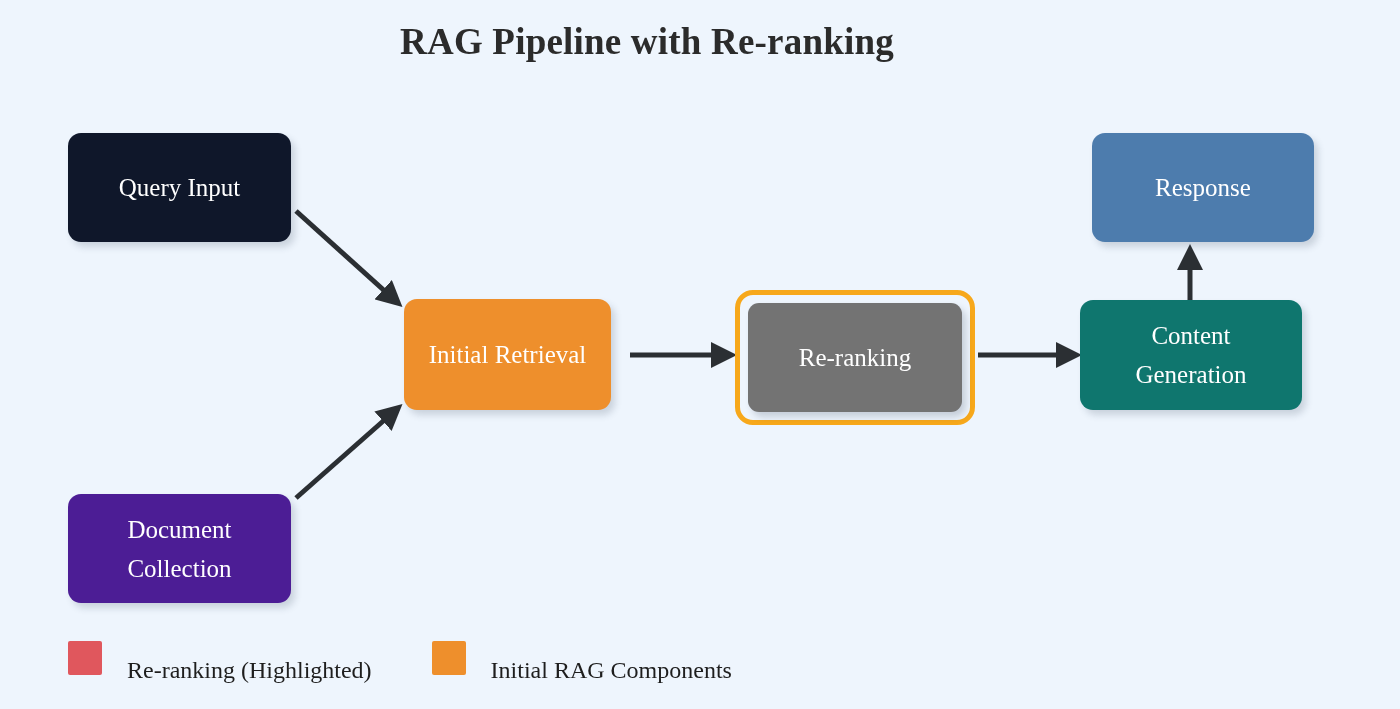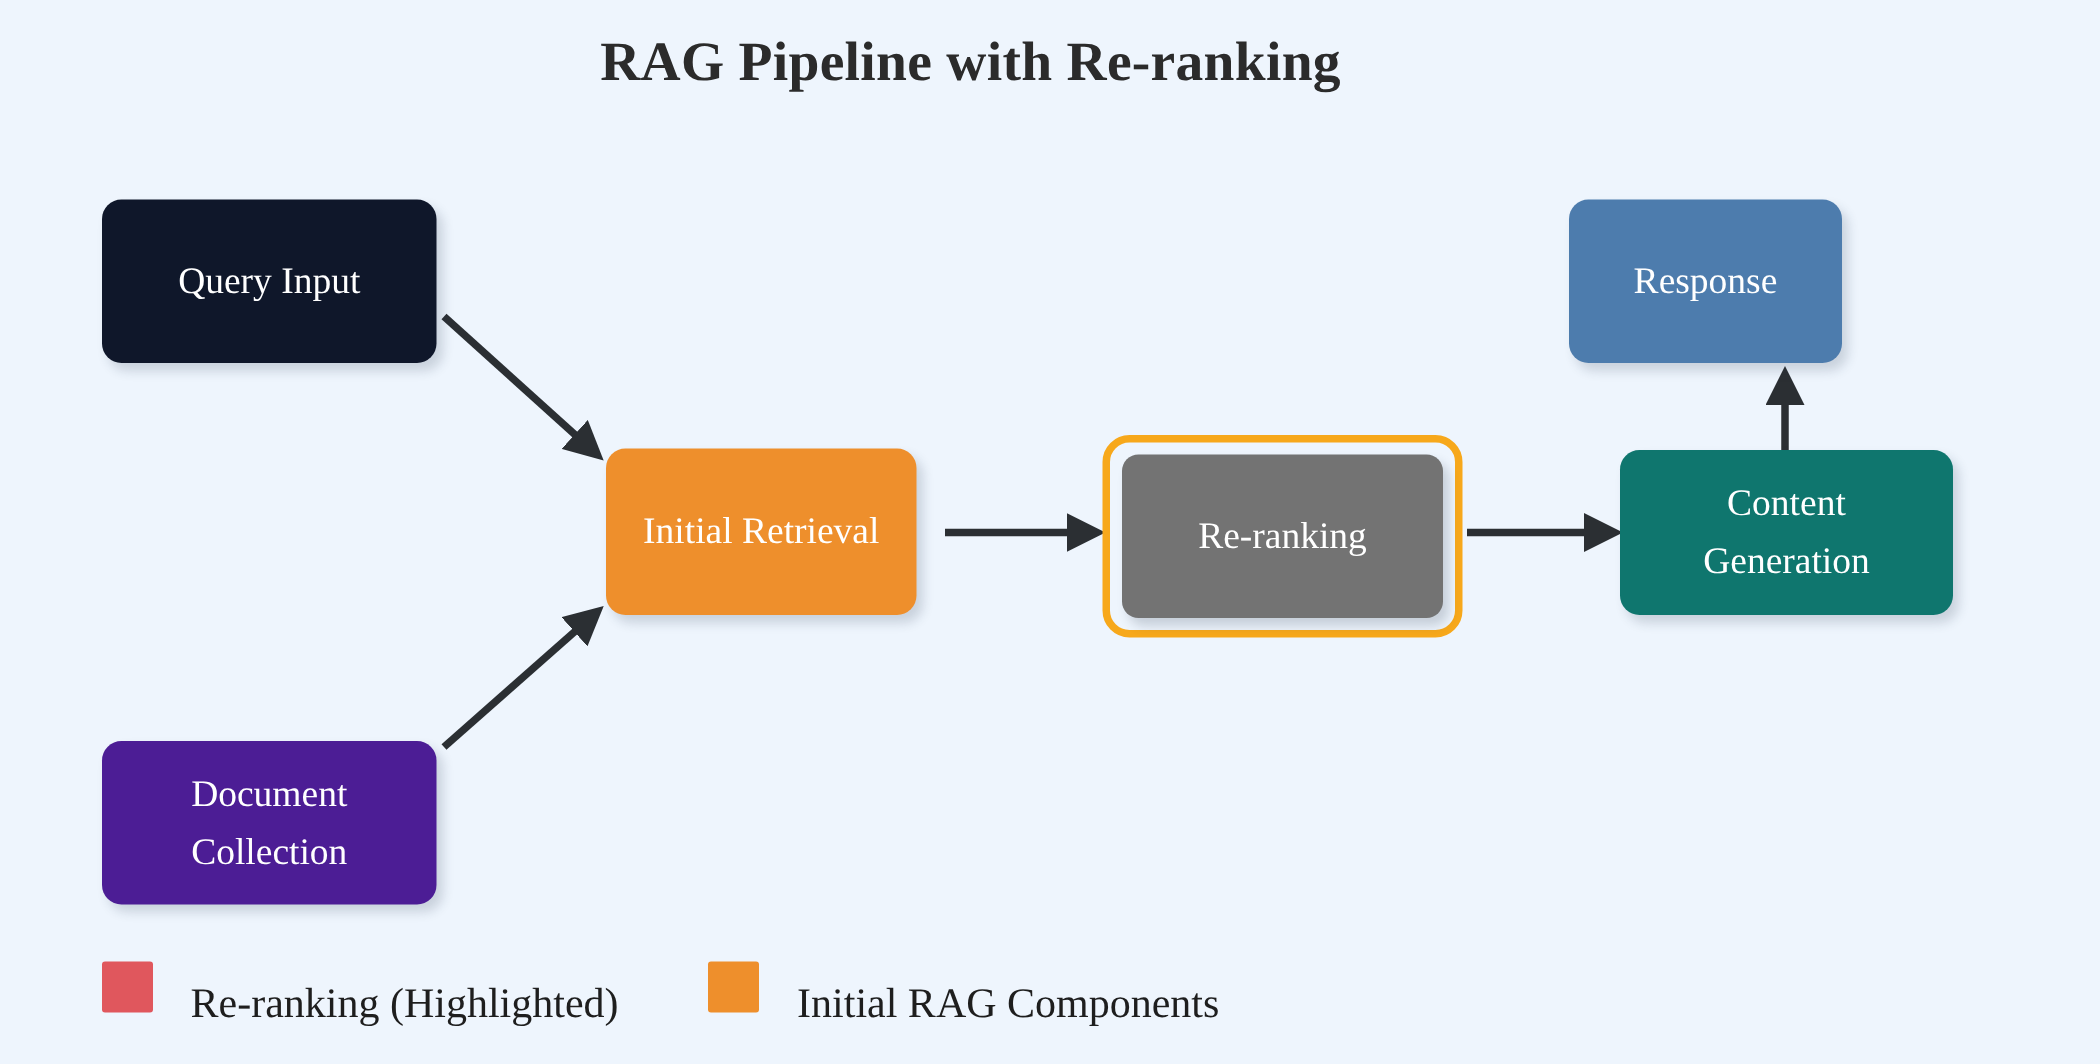--- a/index.html
+++ b/index.html
@@ -62,21 +62,21 @@
   }
   #node-initial-retrieval {
     left: 404px; top: 299px;  width: 207px;  height: 111px;
     background: #ee8f2c;
   }
   #node-content-generation {
     left: 1080px; top: 300px; width: 222px;  height: 110px;
     background: #0f766e;
   }
   #node-response {
-    left: 1046px; top: 133px; width: 182px;  height: 109px;
+    left: 1092px; top: 133px; width: 222px;  height: 109px;
     background: #4d7cad;
   }
 
   
   #highlight-ring {
     position: absolute;
     left: 735px; top: 290px; width: 240px; height: 135px;
     box-sizing: border-box;
     border: 5px solid #f7a81b;
     border-radius: 18px;
@@ -106,21 +106,21 @@
     width: 34px;
     height: 34px;
     border-radius: 2px;
     flex: 0 0 auto;
   }
   .legend-swatch.red    { background: #e0575d; }
   .legend-swatch.orange { background: #ee8f2c; }
   .legend-text {
     margin-left: 25px;
     font-family: "Liberation Serif", "DejaVu Serif", serif;
-    font-size: 28px;
+    font-size: 24px;
     color: #1e1e1e;
     white-space: nowrap;
     margin-top: 24px;
   }
   #legend-item-standard { margin-left: 60px; }
 
   #edges {
     position: absolute;
     left: 0; top: 0;
     width: 1400px; height: 709px;

